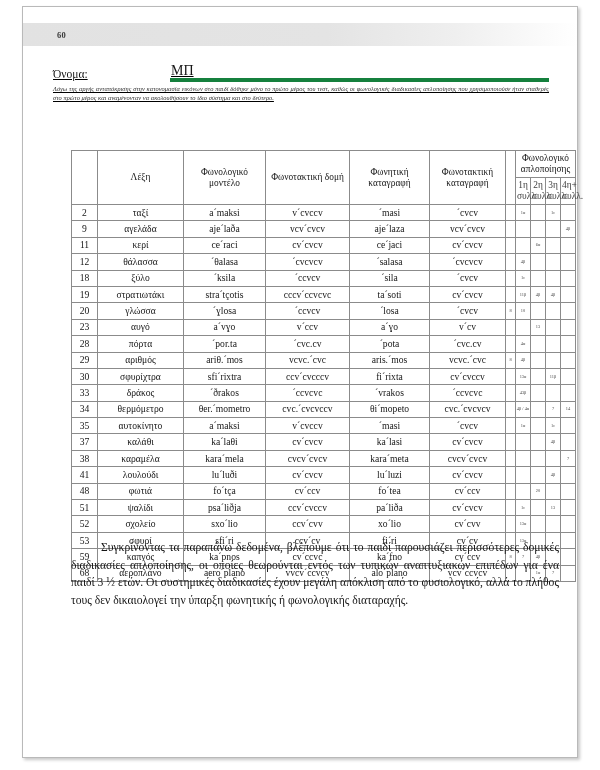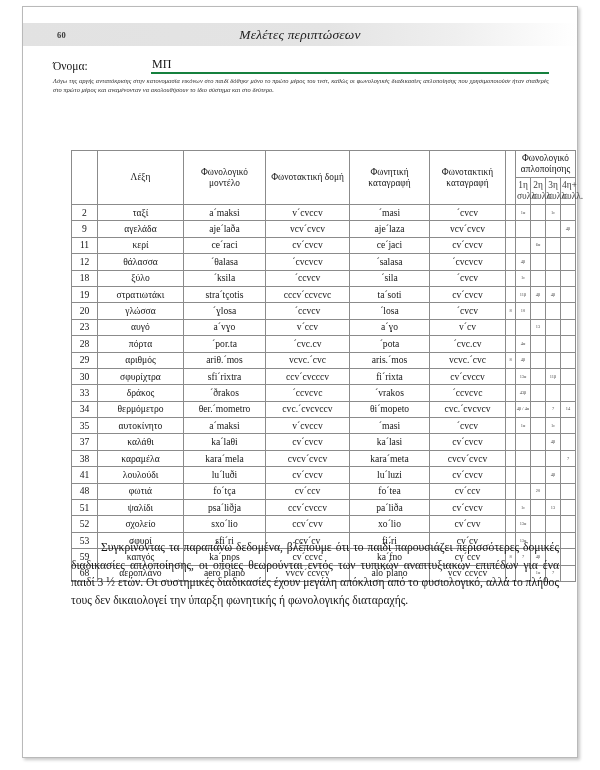--- a/index.html
+++ b/index.html
@@ -49,41 +49,43 @@
     text-align: center;
     font-style: italic;
     font-size: 13.5px;
     color: #1b1b1b;
     letter-spacing: .2px;
   }
   
   #fields {
     position: absolute;
     left: 30px;
-    top: 50px;
+    top: 58px;
     width: 496px;
+    text-decoration: underline;
   }
   .field-row {
     display: flex;
     align-items: flex-end;
     height: 17px;
   }
   .field-label {
     width: 98px;
     font-size: 11.5px;
     color: #161616;
     line-height: 15px;
   }
   .field-value {
     flex: 1;
-    font-size: 12px;
+    font-size: 14px;
     color: #161616;
-    border-bottom: 2px solid #15803d;
+    border-bottom: 4px solid #15803d;
     line-height: 15px;
     padding-left: 1px;
+    margin-left: 19px;
   }
   #obs-label {
     font-size: 11.5px;
     color: #161616;
     margin-top: 1px;
     line-height: 14px;
   }
   #obs-note {
     margin-top: 2px;
     font-size: 6.4px;
@@ -163,21 +165,20 @@
     text-indent: 30px;
   }
 </style>
 </head>
 <body>
 
 <div id="page">
 
   <div id="header-band">
     <span id="page-number">60</span>
-    <span id="header-title">Μελέτες περιπτώσεων</span>
   </div>
 
   <div id="fields">
     <div class="field-row">
       <span class="field-label">Όνομα:</span>
       <span class="field-value">ΜΠ</span>
     </div>
     <div id="obs-note">Λόγω της αργής ανταπόκρισης στην κατονομασία εικόνων στο παιδί δόθηκε μόνο το πρώτο μέρος του τεστ, καθώς οι φωνολογικές διαδικασίες απλοποίησης που χρησιμοποιούσε ήταν σταθερές στο πρώτο μέρος και αναμένονταν να ακολουθήσουν το ίδιο σύστημα και στο δεύτερο.</div>
   </div>
 

